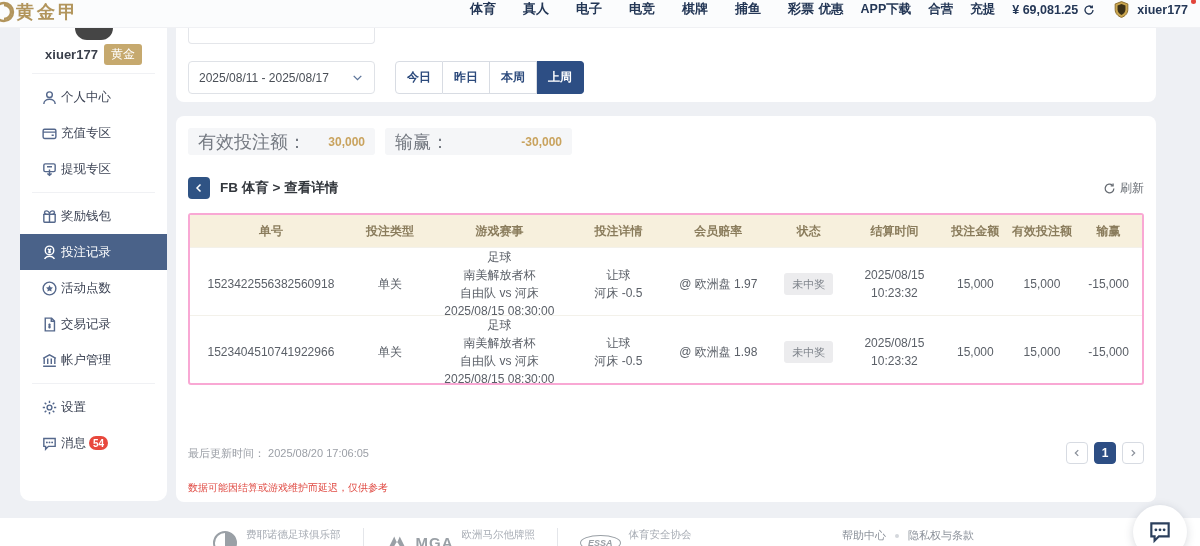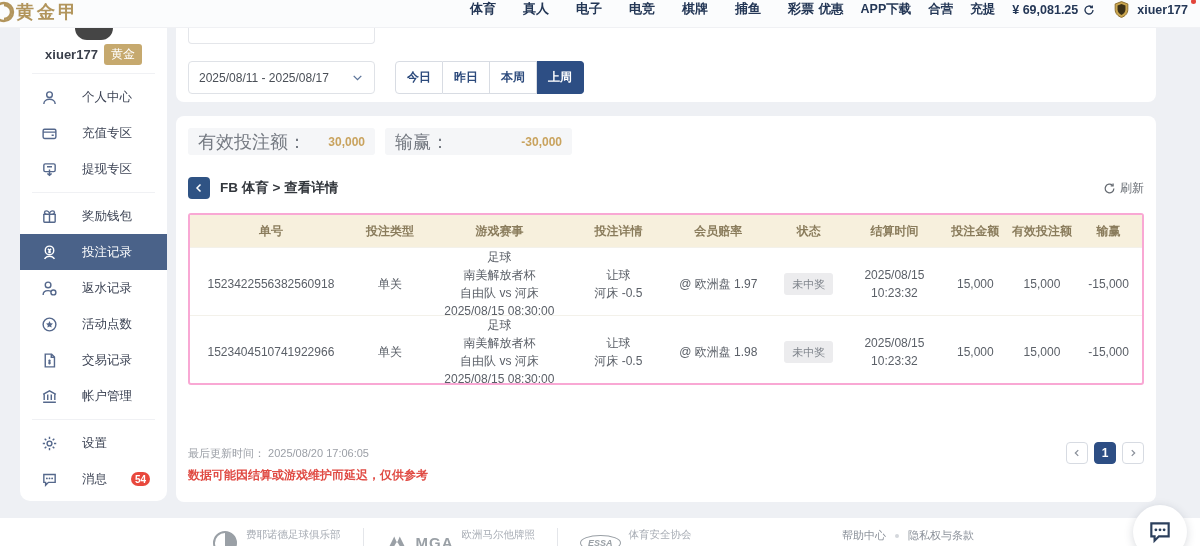--- a/index.html
+++ b/index.html
@@ -24,21 +24,21 @@
   .red-dot { position:absolute; right:-8px; top:-1px; width:5px; height:5px; border-radius:50%; background:#e2443a; }
 
   
   .sidebar { position:absolute; left:20px; top:28px; width:147px; height:473px; background:#fff;
              border-radius:0 0 10px 10px; overflow:hidden; }
   .side-avatar { width:38px; height:12px; background:#454545; border-radius:0 0 19px 19px; margin:0 auto; }
   .side-user { display:flex; align-items:center; justify-content:center; gap:6px; height:28px; }
   .side-user .name { font-size:13px; font-weight:bold; color:#3a3f4b; }
   .badge-gold { background:#c6a96e; color:#fff; font-size:12px; padding:2px 7px; border-radius:3px; }
   .side-divider { height:1px; background:#f0f1f4; margin:5px 12px; }
-  .side-item { display:flex; align-items:center; gap:24px; height:36px; padding-left:21px;
+  .side-item { display:flex; align-items:center; gap:3px; height:36px; padding-left:21px;
                color:#3d4455; font-size:12.5px; cursor:pointer; }
   .sicon { width:17px; height:17px; color:#55688c; flex:none; }
   .side-item.active { background:#4a6289; color:#fff; }
   .side-item.active .sicon { color:#fff; }
   .badge-red { background:#e8483d; color:#fff; font-size:10px; font-weight:bold; min-width:19px; height:14px;
                border-radius:8px; display:inline-flex; align-items:center; justify-content:center; padding:0 4px; }
 
   
   .main { position:absolute; left:176px; top:28px; width:980px; }
   .filter-card { position:relative; background:#fff; border-radius:0 0 8px 8px; height:74px; }
@@ -73,21 +73,21 @@
   .trow { display:grid; grid-template-columns:17% 8% 15% 10% 11% 8% 10% 7% 7% 7%; }
   .tcell { display:flex; flex-direction:column; align-items:center; justify-content:center;
            text-align:center; font-size:12px; color:#5b6068; line-height:1.5; }
   .thead { background:#f7f0dd; }
   .thead .tcell { height:32px; color:#8a7c5c; font-weight:bold; }
   .tbody .trow { height:68px; border-top:1px solid #f3f1ea; }
   .status-badge { background:#ececee; color:#7b8088; font-size:11px; padding:3px 8px; border-radius:3px; }
 
   .note-wrap { position:absolute; left:12px; top:330px; }
   .note-update { font-size:11px; color:#9b9fa6; }
-  .note-red { font-size:12px; color:#e04b44; margin-top:6px;font-weight:bold; }
+  .note-red { font-size:10px; color:#e04b44; margin-top:20px; }
   .pagination { position:absolute; right:12px; top:326px; display:flex; gap:6px; }
   .pg-btn { width:22px; height:22px; border:1px solid #d7dbe2; border-radius:4px; background:#fff;
             display:flex; align-items:center; justify-content:center; color:#8a909a; cursor:pointer;
             font-size:12px; }
   .pg-btn.active { background:#2d4e84; border-color:#2d4e84; color:#fff; font-weight:bold; }
 
   
   .footer { position:absolute; left:0; top:518px; width:1200px; height:60px; background:#fff; }
   .footer-inner { display:flex; align-items:flex-start; padding:8px 0 0 212px; gap:22px; }
   .partner { display:flex; align-items:center; gap:8px; }
@@ -207,30 +207,20 @@
         <svg viewBox="0 0 24 24" fill="none" stroke="currentColor" stroke-width="2">
             <circle cx="12" cy="9" r="6"></circle>
             <path d="M9.8 6.8 12 9.4l2.2-2.6M12 9.4V13M10 11.2h4M5 21c1.6-2.4 4-3.8 7-3.8s5.4 1.4 7 3.8"></path>
           </svg>
       </span>
       <span>投注记录</span>
     </div>
     <div class="side-item">
       <span class="sicon icon">
         <svg viewBox="0 0 24 24" fill="none" stroke="currentColor" stroke-width="2">
-            <circle cx="10" cy="7" r="4"></circle>
-            <path d="M3 21c0-4 3-6 7-6 1.6 0 3 .4 4.2 1"></path>
-            <circle cx="17.5" cy="17.5" r="3.5"></circle>
-          </svg>
-      </span>
-      <span>返水记录</span>
-    </div>
-    <div class="side-item">
-      <span class="sicon icon">
-        <svg viewBox="0 0 24 24" fill="none" stroke="currentColor" stroke-width="2">
             <circle cx="12" cy="12" r="9"></circle>
             <path d="M12 7l1.5 3.1 3.4.5-2.5 2.4.6 3.4L12 14.8l-3 1.6.6-3.4-2.5-2.4 3.4-.5z" fill="currentColor" stroke="none"></path>
           </svg>
       </span>
       <span>活动点数</span>
     </div>
     <div class="side-item">
       <span class="sicon icon">
         <svg viewBox="0 0 24 24" fill="none" stroke="currentColor" stroke-width="2">
             <path d="M6 3h9l4 4v14H6z"></path>

